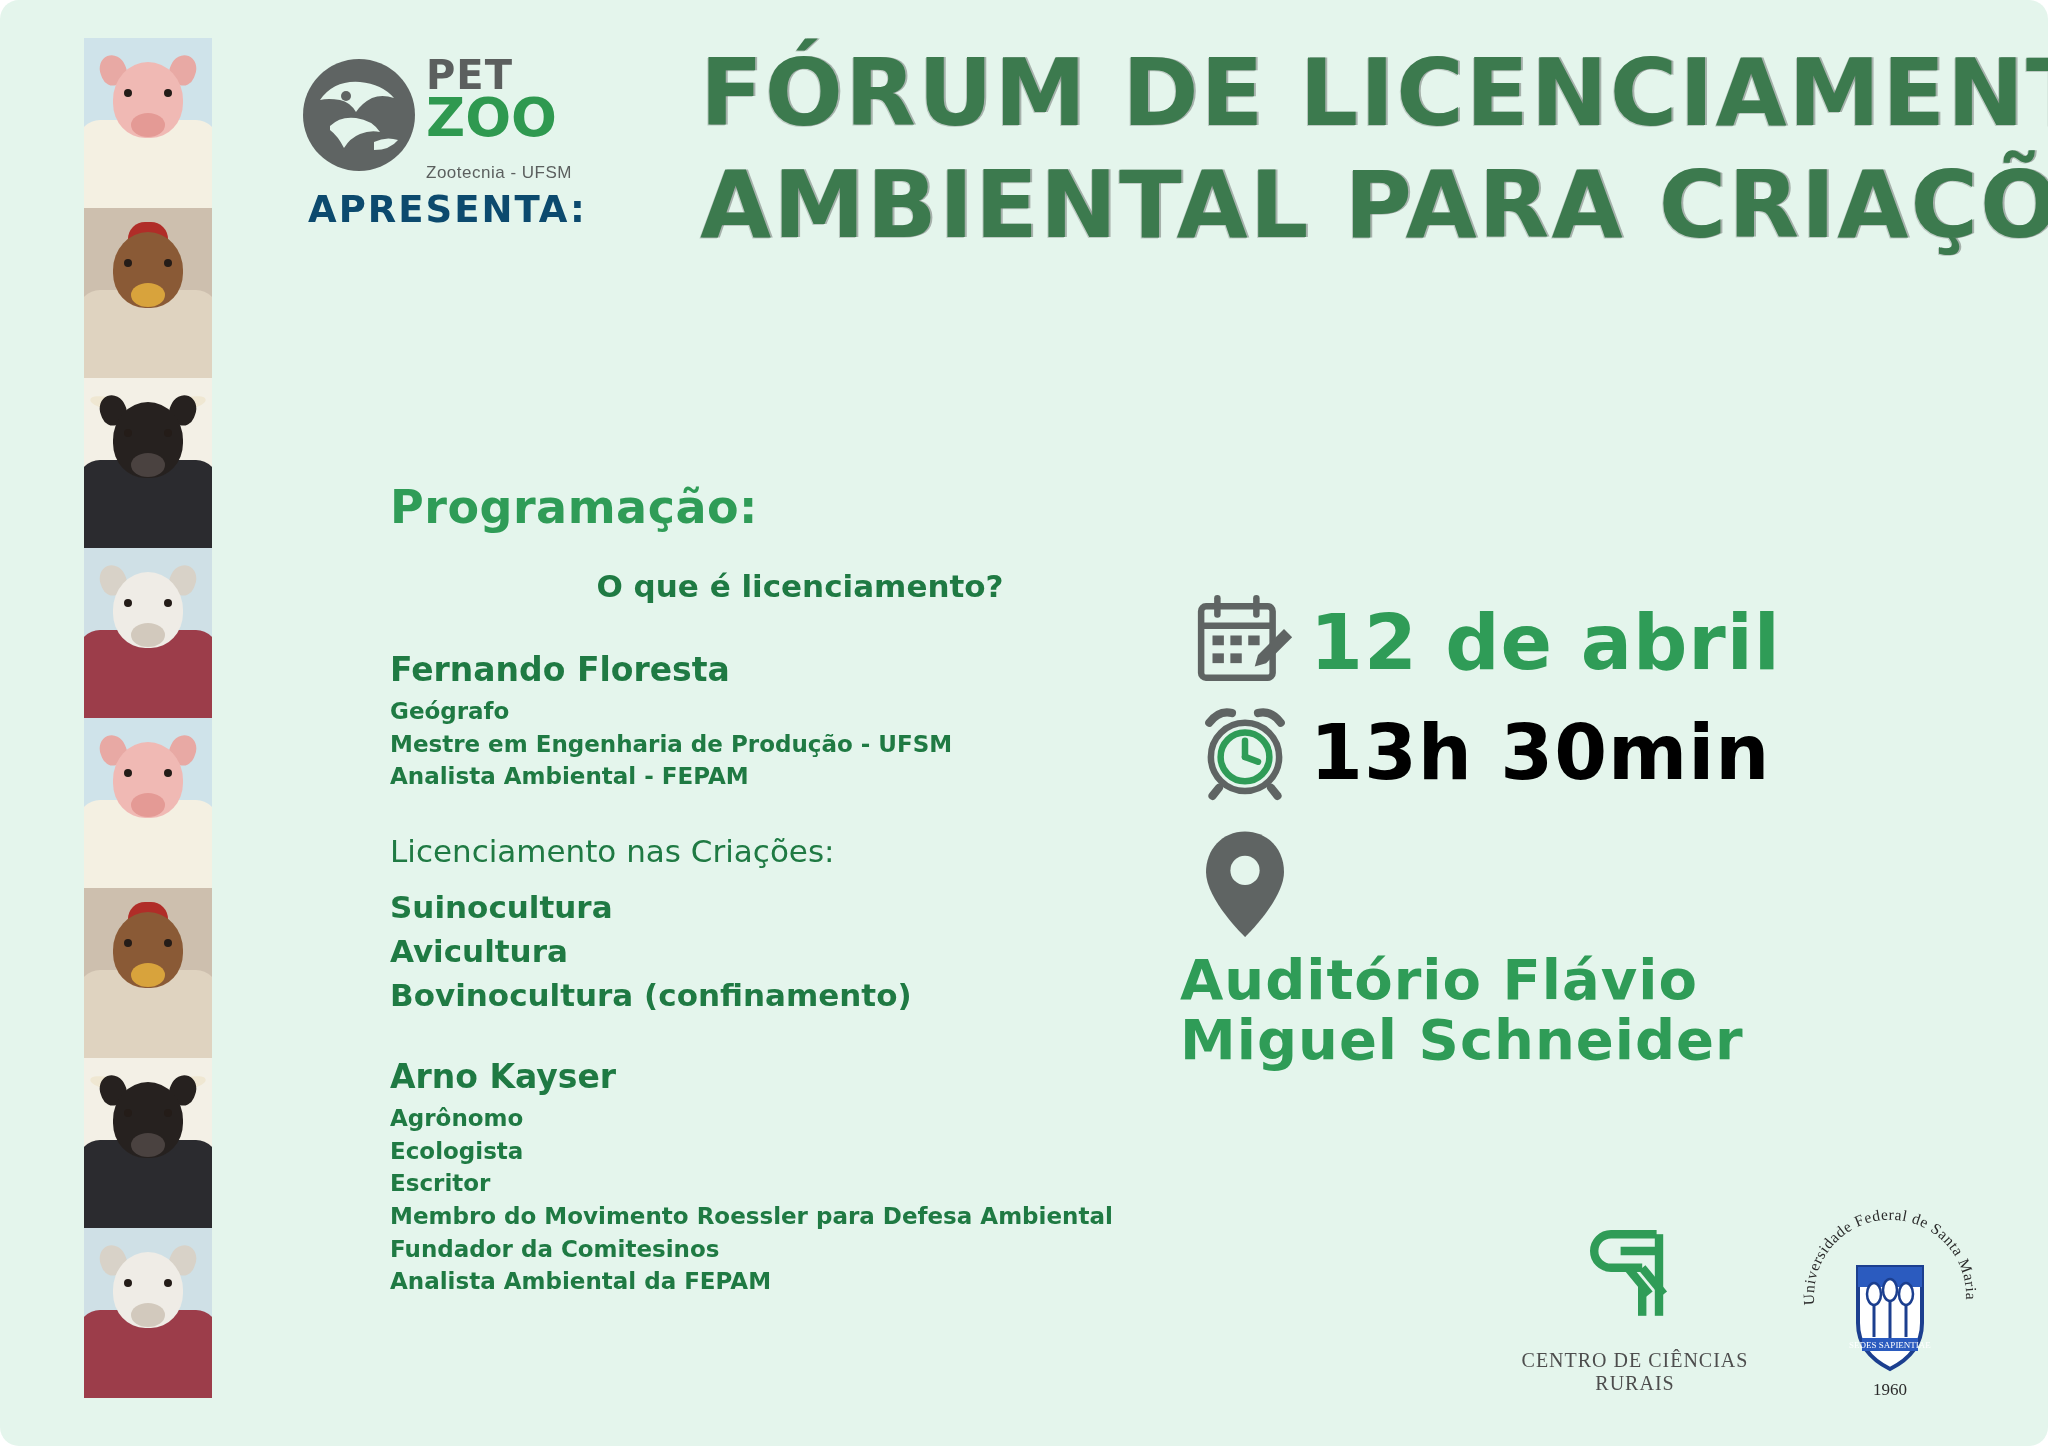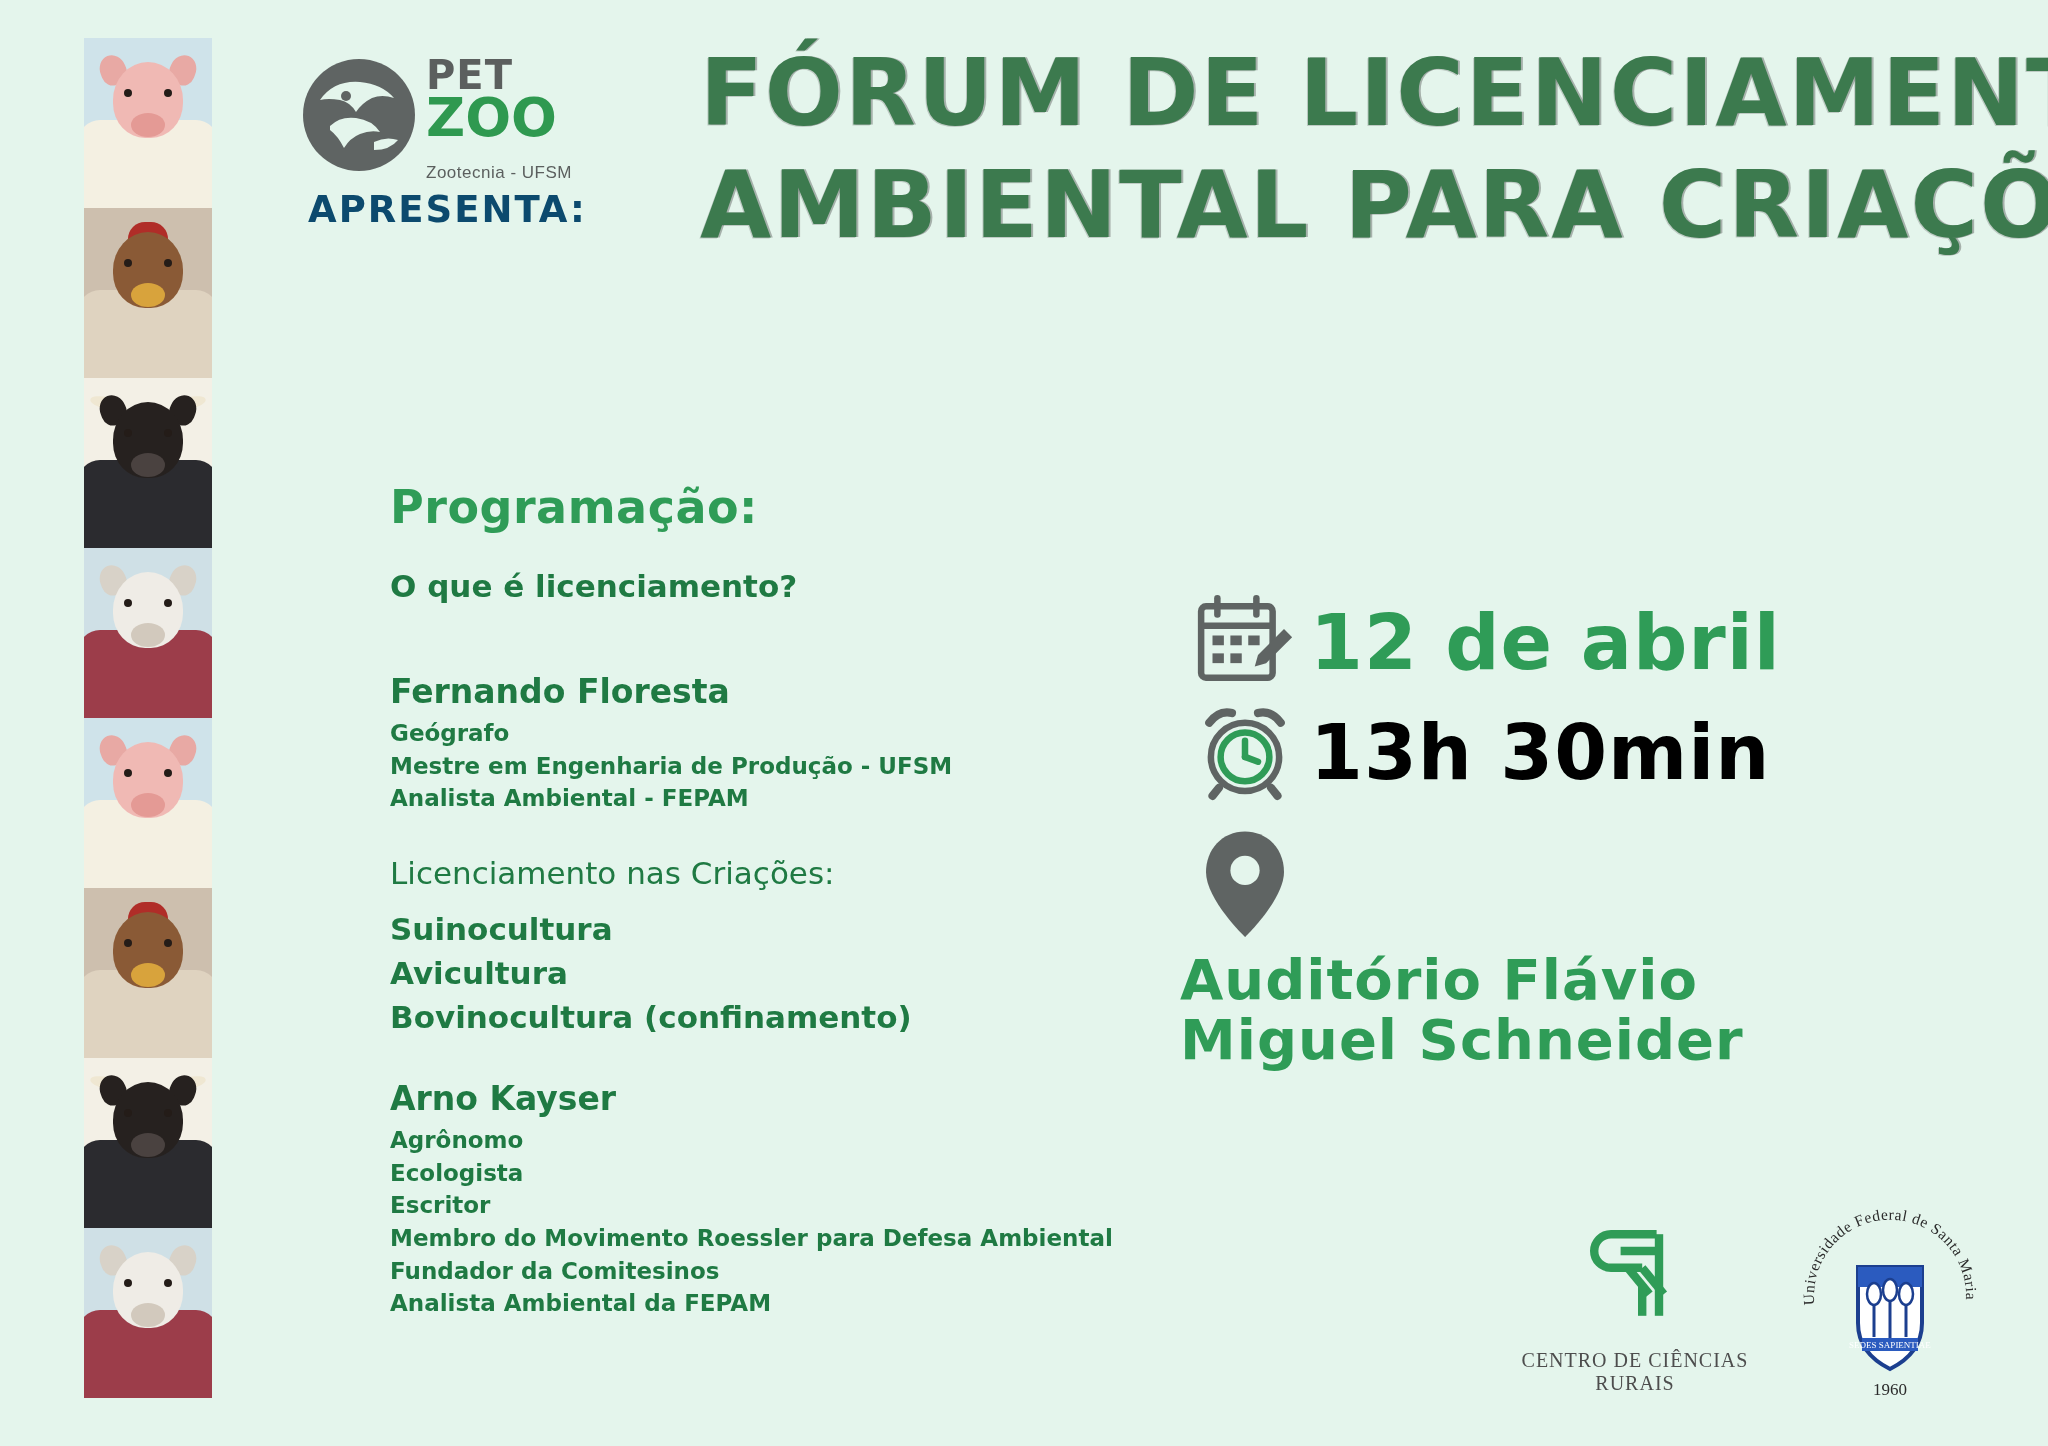--- a/index.html
+++ b/index.html
@@ -13,20 +13,21 @@
     overflow: hidden;
     font-family: "Liberation Sans", sans-serif;
   }
 
   #poster {
     position: relative;
     width: 2048px;
     height: 1446px;
     background: #e4f5ec;
     overflow: hidden;
+    border-radius: 19px;
   }
 
   
   #filmstrip {
     position: absolute;
     left: 84px;
     top: 38px;
     width: 128px;
     height: 1360px;
     display: flex;
@@ -204,21 +205,22 @@
     font-size: 46px;
     color: #2f9c57;
     margin-bottom: 34px;
     letter-spacing: 0.5px;
   }
   .prog-question {
     font-family: "DejaVu Sans", sans-serif;
     font-weight: bold;
     font-size: 31px;
     color: #1f7a43;
-    margin-bottom: 68px;
+    margin-bottom: 46px;
+    text-align: center;
   }
   .speaker-name {
     font-family: "DejaVu Sans", sans-serif;
     font-weight: bold;
     font-size: 33px;
     color: #1f7a43;
     margin-bottom: 6px;
   }
   .speaker-role {
     font-family: "DejaVu Sans", sans-serif;

